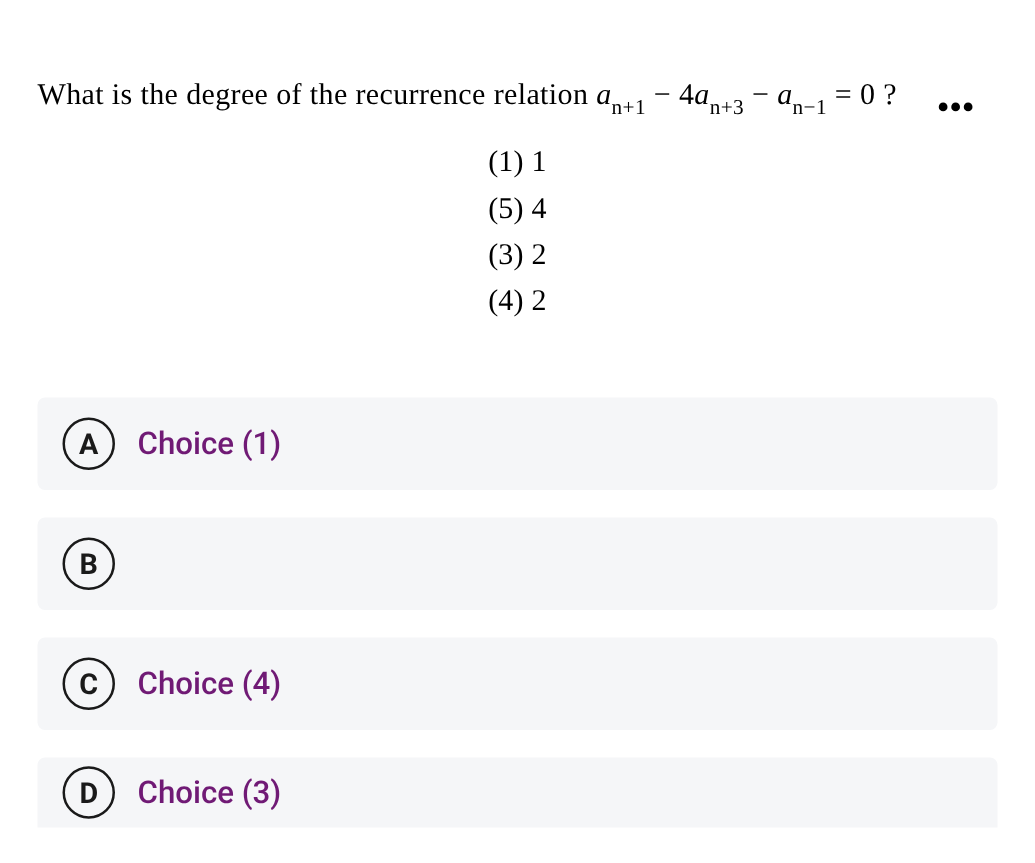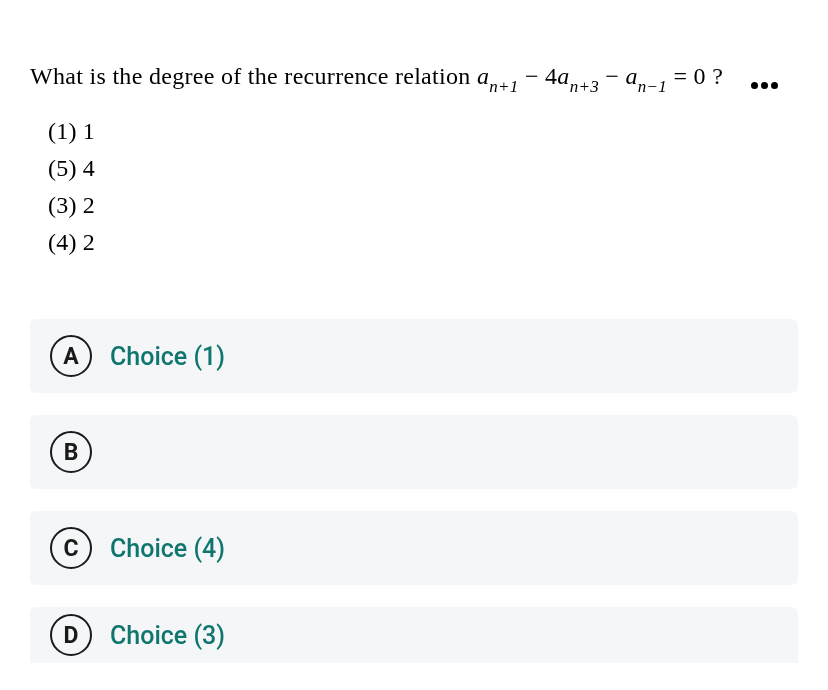--- a/index.html
+++ b/index.html
@@ -29,41 +29,41 @@
       font-family: "Times New Roman", Georgia, serif;
       font-size: 24px;
       line-height: 1.4;
       letter-spacing: 0.3px;
     }
     .math-italic {
       font-style: italic;
       font-family: "Times New Roman", Georgia, serif;
     }
     .math-sub {
-      font-style: italic;
       font-size: 17px;
       vertical-align: sub;
       position: relative;
       top: 2px;
     }
     .dots-icon {
       position: absolute;
       right: 50px;
       top: 82px;
       display: flex;
       gap: 3px;
     }
     .dots-icon .dot {
       width: 7px;
       height: 7px;
       background: #000;
       border-radius: 50%;
     }
     .options-list {
       padding: 16px 48px 0 48px;
+      text-align: center;
     }
     .option-line {
       font-family: "Times New Roman", Georgia, serif;
       font-size: 24px;
       line-height: 1.55;
       letter-spacing: 0.2px;
     }
     .answer-choices {
       padding: 58px 30px 0 30px;
       display: flex;
@@ -92,21 +92,21 @@
       align-items: center;
       justify-content: center;
       font-weight: 700;
       font-size: 23px;
       color: #1a1a1a;
       flex-shrink: 0;
     }
     .choice-label {
       font-size: 25px;
       font-weight: 500;
-      color: #0f766e;
+      color: #701a75;
     }
   </style>
 </head>
 <body>
 
 <div class="container">
 
   <div class="question-area">
     <div class="question-text">
       <span>What is the degree of the recurrence relation </span><span class="math-italic">a</span><span class="math-sub">n+1</span><span> − 4</span><span class="math-italic">a</span><span class="math-sub">n+3</span><span> − </span><span class="math-italic">a</span><span class="math-sub">n−1</span><span> = 0 ?</span>

